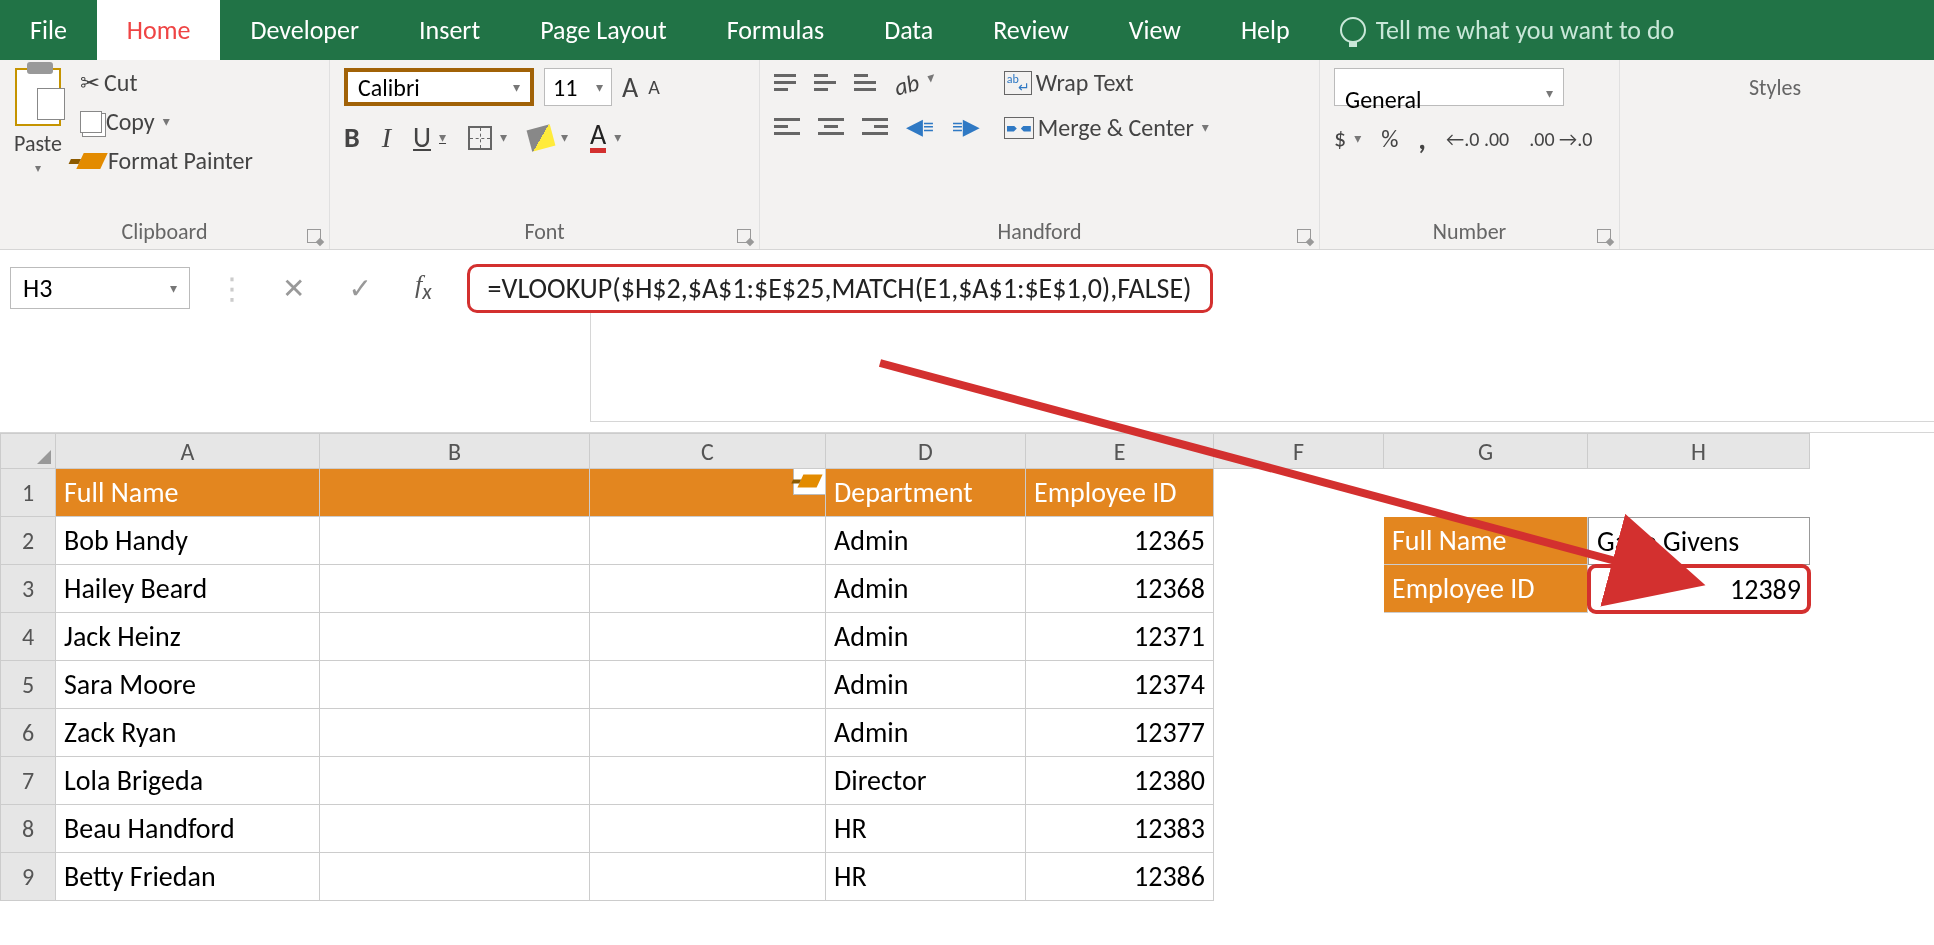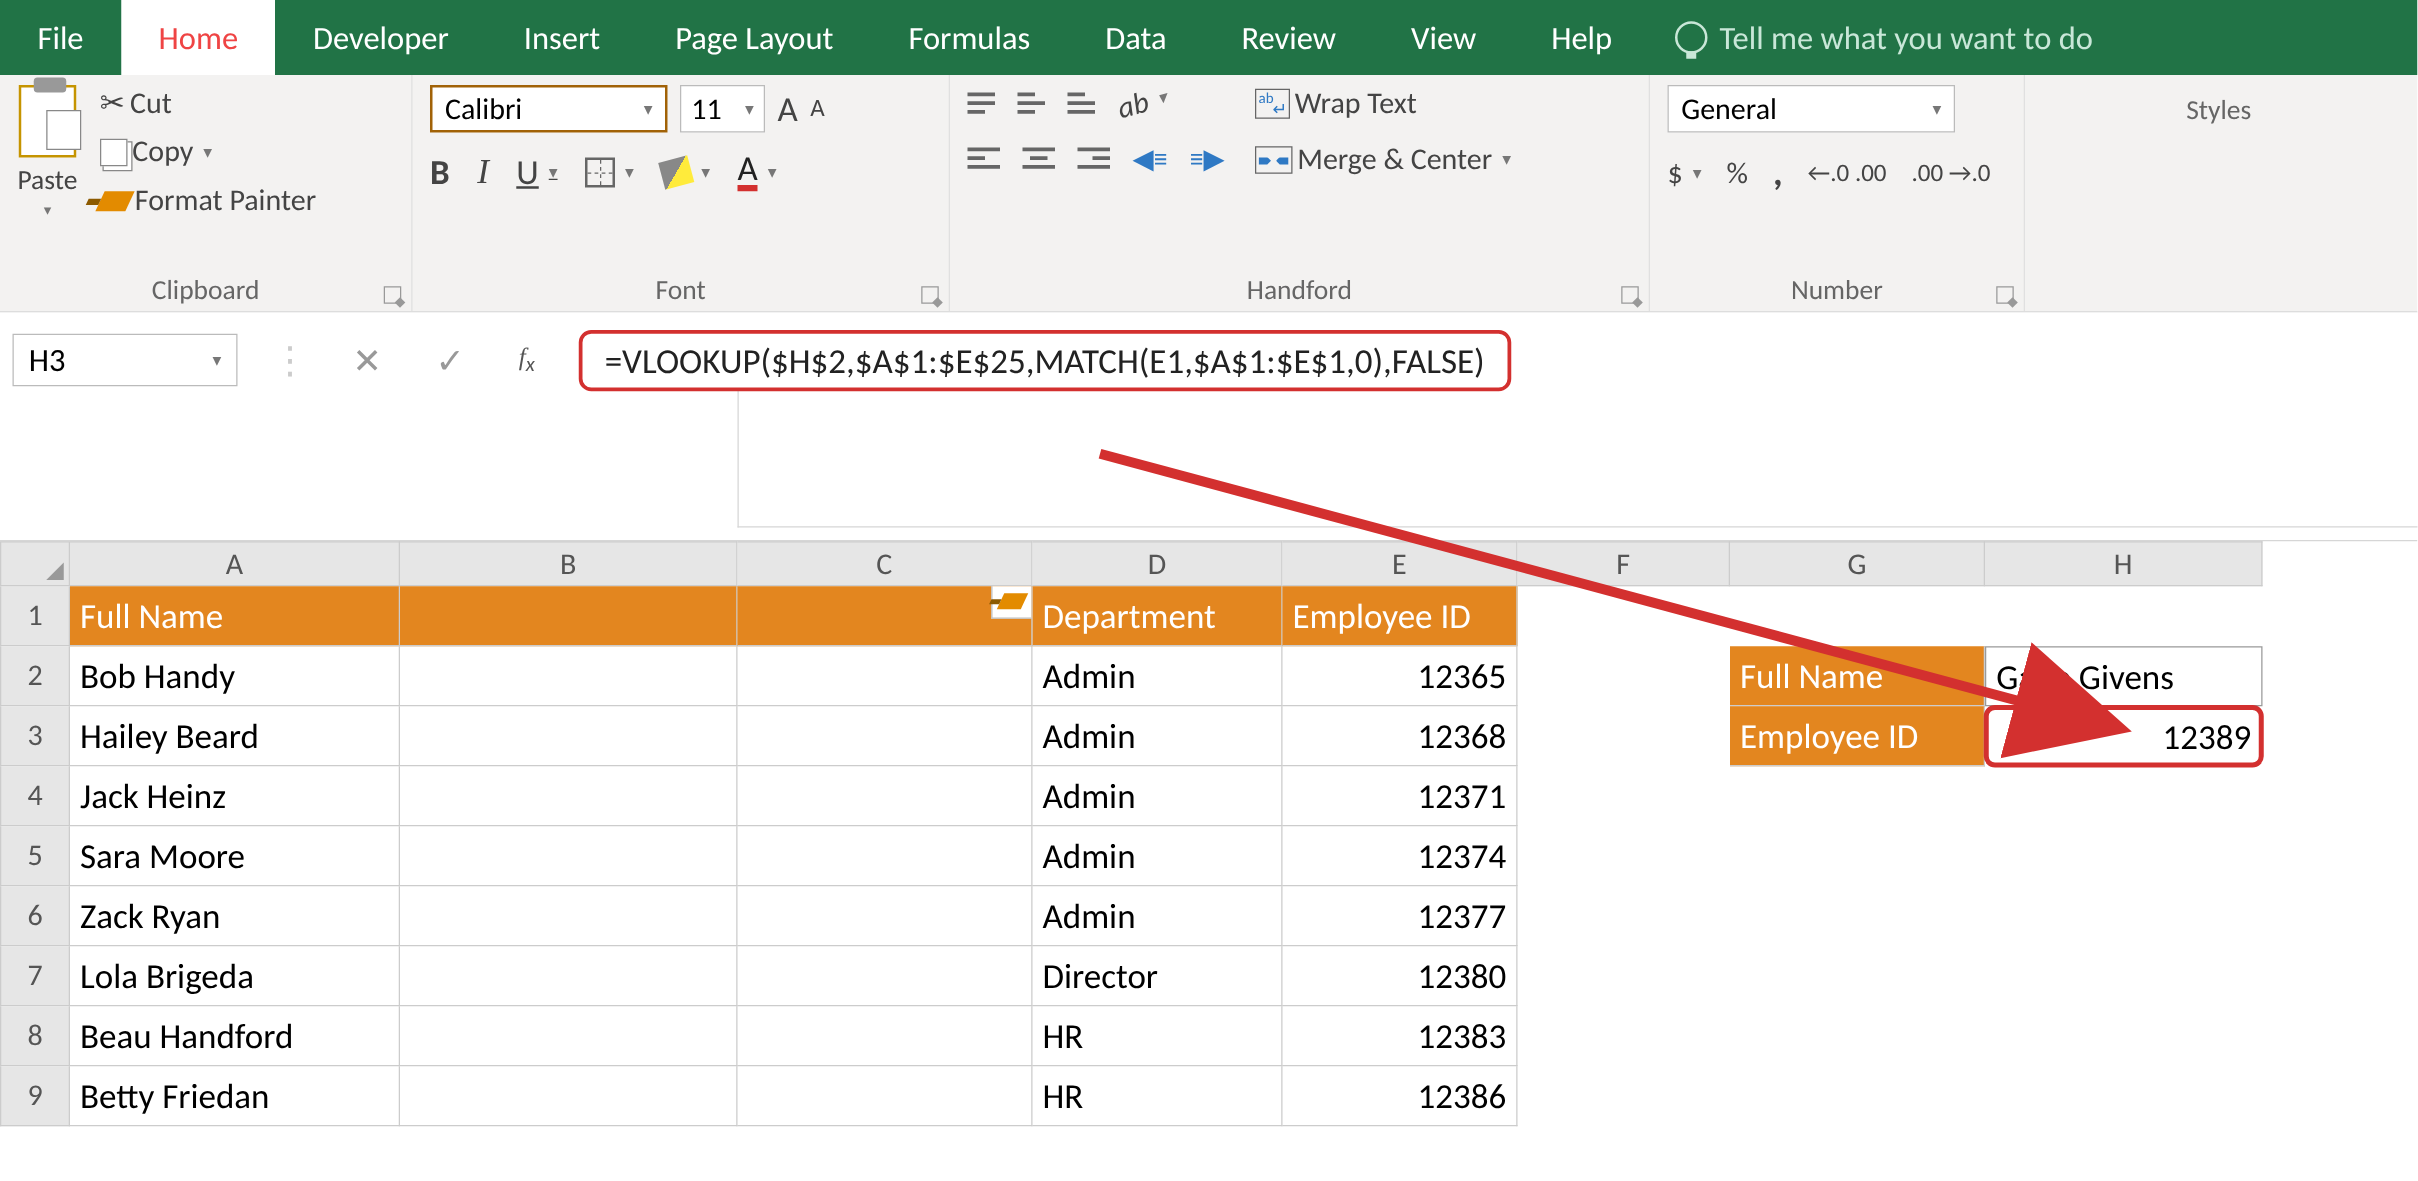--- a/index.html
+++ b/index.html
@@ -28,21 +28,21 @@
 .paste-ico { width:46px; height:58px; background:#fff; border:2px solid #c59400; position:relative; }
 .paste-ico::before{content:"";position:absolute;top:-8px;left:10px;width:26px;height:12px;background:#999;border-radius:3px;}
 .paste-ico::after{content:"";position:absolute;bottom:4px;right:-6px;width:26px;height:30px;background:#fff;border:1px solid #888;}
 .clip-side { display:flex; flex-direction:column; gap:10px; }
 .cut-ico { font-size:24px; }
 .copy-ico { display:inline-block; width:22px; height:22px; background:#fff; border:1px solid #888; box-shadow:3px 3px 0 #fff,3px 3px 0 1px #888; }
 .fp-ico { display:inline-block; width:24px; height:16px; background:#e38b00; transform:skewX(-25deg); position:relative;}
 .fp-ico::after{content:"";position:absolute;left:-10px;top:6px;width:10px;height:5px;background:#8c5a00;}
 
 
-.fontname { width:190px; height:38px; border:2px solid #a16207; background:#fff; font-size:24px; padding:2px 10px; display:flex; align-items:center; justify-content:space-between;}
+.fontname { width:190px; height:38px; border:4px solid #a16207; background:#fff; font-size:24px; padding:2px 10px; display:flex; align-items:center; justify-content:space-between;}
 .fontsize { width:68px; height:38px; border:1px solid #bbb; background:#fff; font-size:24px; padding:2px 8px; display:flex; align-items:center; justify-content:space-between;}
 .incA { font-size:28px; } .decA{font-size:20px;}
 .bold{font-weight:bold;font-size:28px;} .ital{font-style:italic;font-family:'Times New Roman';font-size:28px;}
 .under{text-decoration:underline;font-size:28px;}
 .bord-ico{display:inline-block;width:24px;height:24px;border:2px solid #666;position:relative;}
 .bord-ico::before{content:"";position:absolute;left:50%;top:0;width:0;height:100%;border-left:1px dashed #666;}
 .bord-ico::after{content:"";position:absolute;top:50%;left:0;height:0;width:100%;border-top:1px dashed #666;}
 .fill-ico{display:inline-block;width:24px;height:22px;background:linear-gradient(135deg,#888 50%,#ffeb3b 50%);transform:rotate(-15deg);}
 .fc-A{font-size:28px;color:#222;border-bottom:5px solid #d3302f;line-height:.9;}
 
@@ -53,38 +53,38 @@
 .ind-ico{display:flex;align-items:center;font-size:22px;color:#2f79c4;}
 .wrap-ico{display:inline-block;width:28px;height:24px;border:1px solid #666;position:relative;}
 .wrap-ico::before{content:"ab";position:absolute;font-size:12px;left:2px;top:0;color:#2f79c4;}
 .wrap-ico::after{content:"↵";position:absolute;right:1px;bottom:-2px;font-size:14px;color:#2f79c4;}
 .merge-ico{display:inline-block;width:30px;height:22px;border:1px solid #666;position:relative;}
 .merge-ico::before{content:"";position:absolute;left:2px;top:8px;width:10px;height:6px;background:#2f79c4;clip-path:polygon(0 0,70% 0,100% 50%,70% 100%,0 100%);}
 .merge-ico::after{content:"";position:absolute;right:2px;top:8px;width:10px;height:6px;background:#2f79c4;clip-path:polygon(100% 0,30% 0,0 50%,30% 100%,100% 100%);}
 .orient-ico{font-size:24px;font-style:italic;transform:rotate(-15deg);}
 
 
-.numfmt{width:230px;height:38px;border:1px solid #bbb;background:#fff;display:flex;align-items:center;justify-content:space-between;padding:16px 10px;font-size:24px;}
+.numfmt{width:230px;height:38px;border:1px solid #bbb;background:#fff;display:flex;align-items:flex-start;justify-content:space-between;padding:16px 10px;font-size:24px;}
 .dec-ico{font-size:20px;color:#444;}
 
 
 .bigbtn{display:flex;flex-direction:column;align-items:center;font-size:22px;color:#444;gap:6px;cursor:pointer;}
 .cf-ico{width:40px;height:38px;background:linear-gradient(#f0f0f0,#f0f0f0);position:relative;border:1px solid #ccc;}
 .cf-ico::before{content:"";position:absolute;top:3px;left:3px;width:14px;height:10px;background:#3b78c3;}
 .cf-ico::after{content:"";position:absolute;top:3px;right:3px;width:14px;height:10px;background:#e3861f;}
 .cf-ico span{position:absolute;bottom:3px;left:3px;width:14px;height:10px;background:#d3302f;}
 .ft-ico{width:40px;height:38px;border:1px solid #888;background:repeating-linear-gradient(#fff,#fff 8px,#d0d0d0 8px,#d0d0d0 9px);position:relative;}
 .ft-ico::after{content:"";position:absolute;right:-8px;bottom:-8px;width:18px;height:18px;background:#ffcf33;border-radius:2px 2px 10px 2px;}
 
 
 .fbar-area{background:#fff;border-bottom:1px solid #d6d6d6;padding:14px 10px 10px 10px;}
 .fbar{display:flex;align-items:center;gap:27px;height:48px;}
 .namebox{width:180px;height:42px;border:1px solid #bbb;background:#fff;display:flex;align-items:center;justify-content:space-between;padding:0 12px;font-size:26px;}
 .fb-btn{color:#999;font-size:28px;cursor:pointer;padding:0 8px;}
-.fx{font-style:italic;font-family:'Times New Roman';font-size:20px;color:#555;}
+.fx{font-style:italic;font-family:'Times New Roman';font-size:26px;color:#555;}
 .formula-box{border:3px solid #d3302f;border-radius:10px;padding:4px 18px;font-size:28px;color:#222;flex:0 0 auto;}
 .fbar-expand{height:110px;border:1px solid #d6d6d6;border-top:none;margin-left:580px;background:#fff;width:1350px;}
 
 
 .grid{position:relative;}
 .hdr-row{display:flex;height:36px;}
 .corner{width:56px;background:#e6e6e6;border:1px solid #ccc;position:relative;}
 .corner::after{content:"";position:absolute;right:4px;bottom:4px;width:0;height:0;border-left:14px solid transparent;border-bottom:14px solid #999;}
 .colh{background:#e6e6e6;border:1px solid #ccc;border-left:none;display:flex;align-items:center;justify-content:center;font-size:24px;color:#555;cursor:pointer;}
 .cA{width:264px;}.cB{width:270px;}.cC{width:236px;}.cD{width:200px;}.cE{width:188px;}.cF{width:170px;}.cG{width:204px;}.cH{width:222px;}

